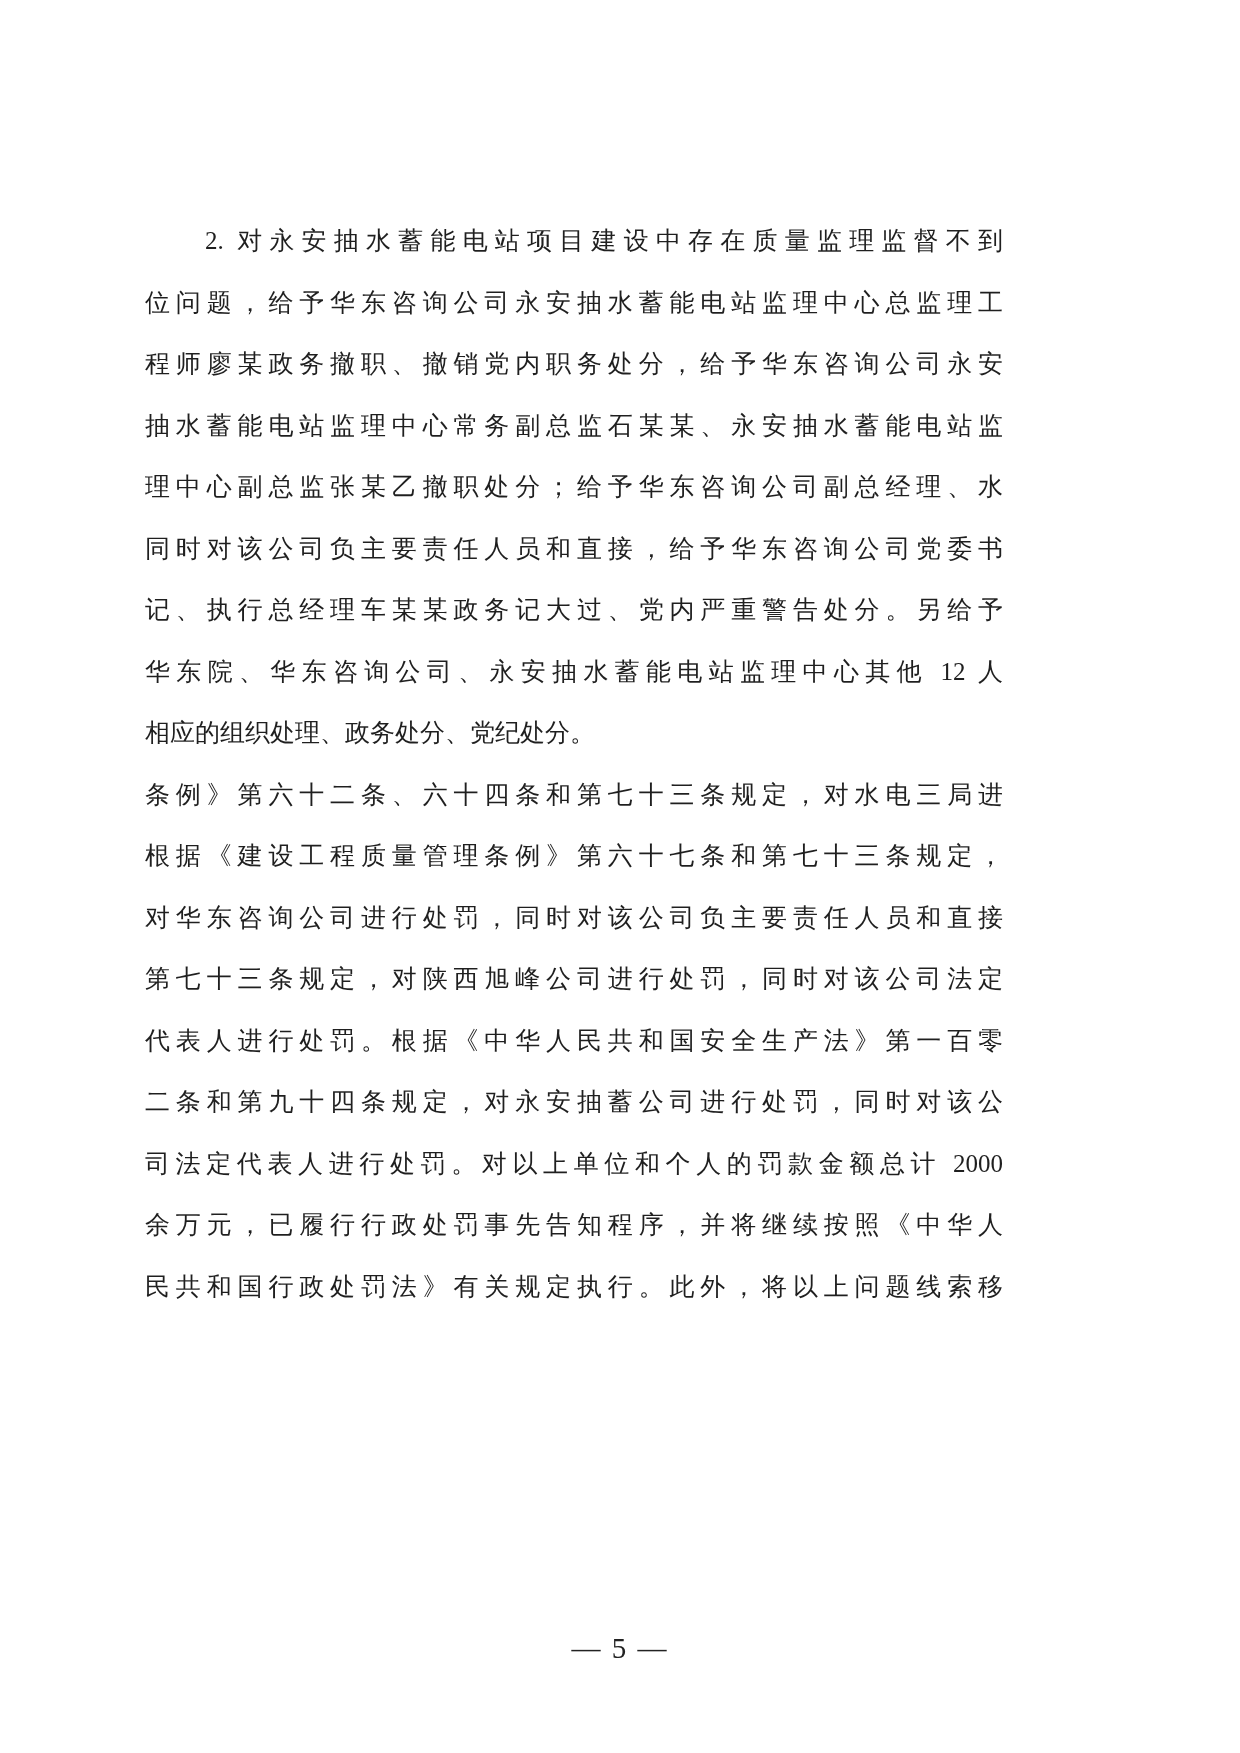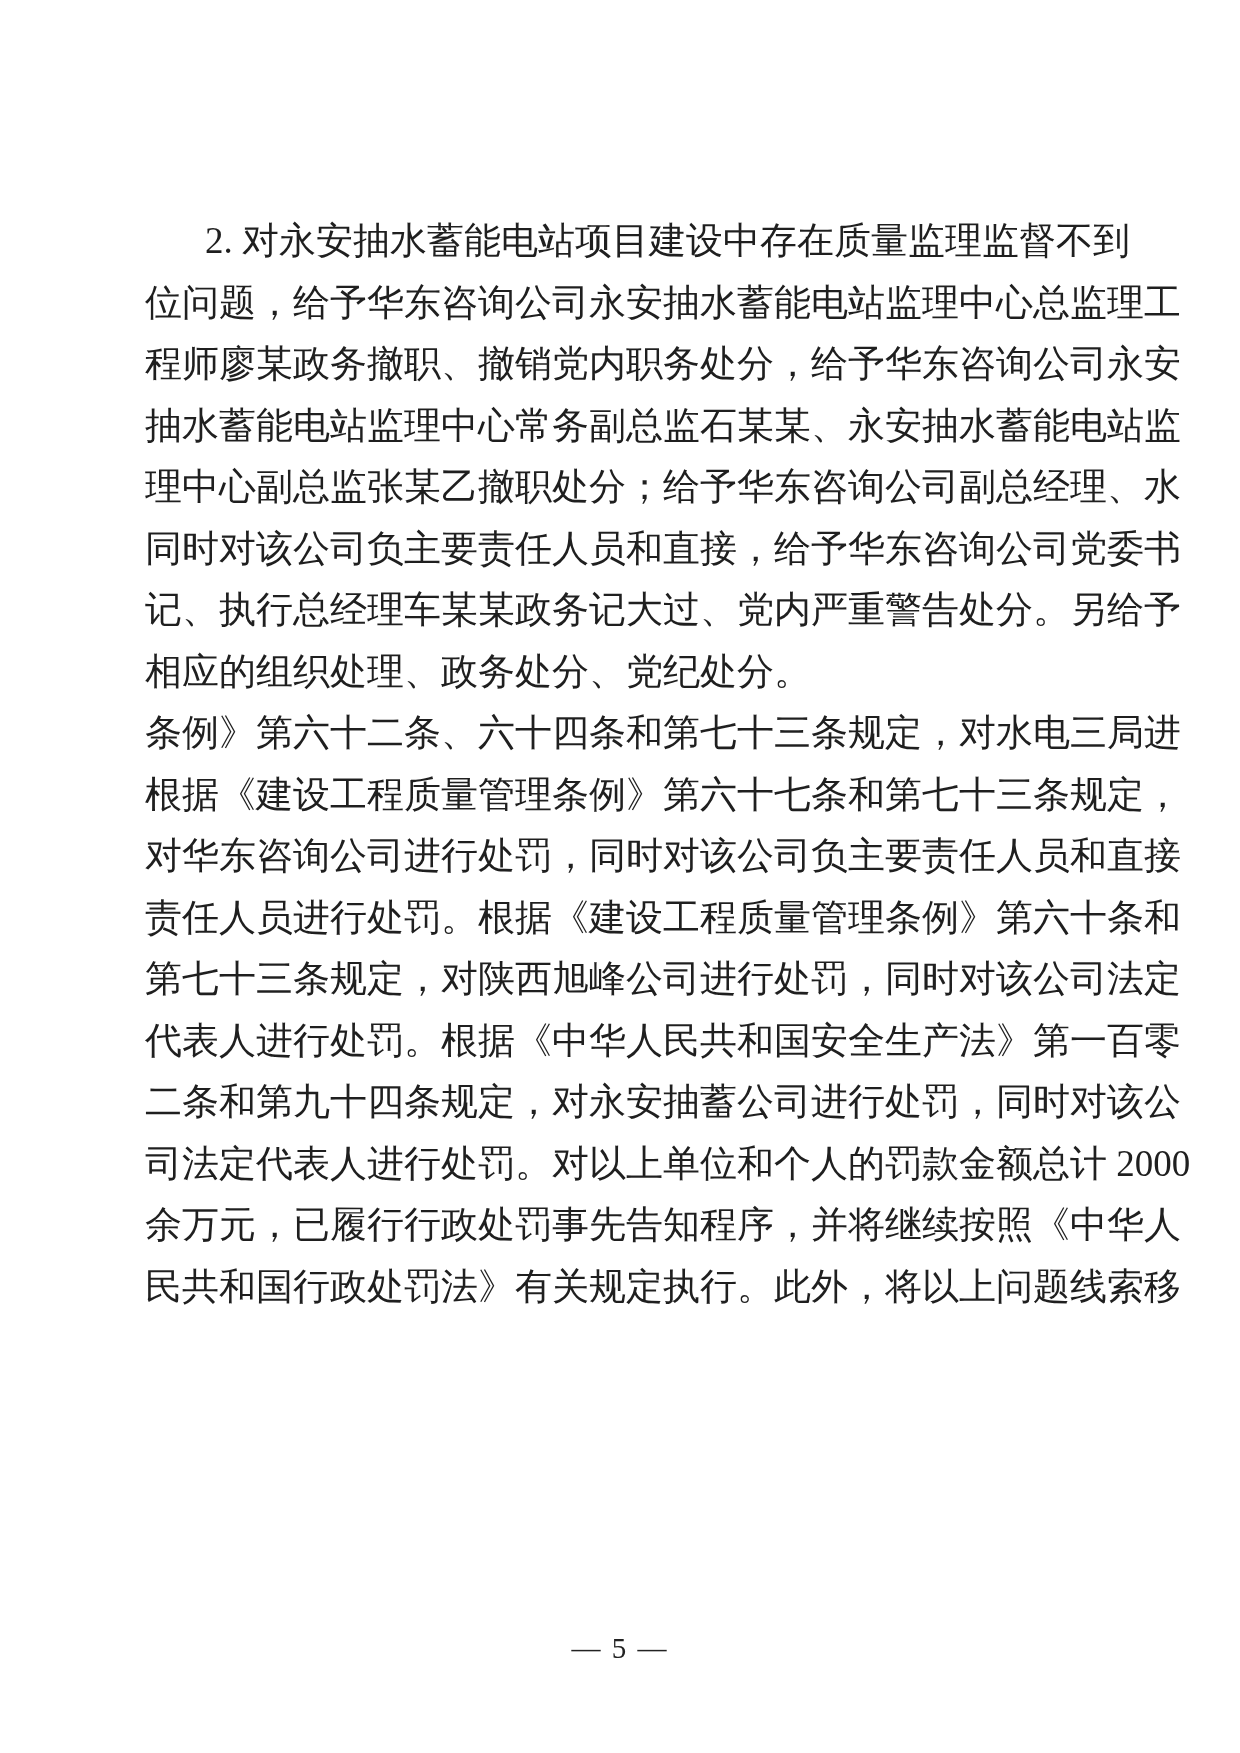--- a/index.html
+++ b/index.html
@@ -12,21 +12,21 @@
     color: #1f1f1f;
     overflow: hidden;
   }
   .content {
     position: absolute;
     left: 145px;
     top: 210px;
     width: 858px;
   }
   .line {
-    font-size: 37px;
+    font-size: 25px;
     line-height: 61.5px;
     height: 61.5px;
     white-space: nowrap;
     text-align: justify;
     text-align-last: justify;
     overflow: visible;
   }
   .line.indent { text-indent: 60px; }
   .line.last   { text-align-last: left; }
   .footer {
@@ -47,27 +47,27 @@
 <div class="page">
   <main class="content" id="paragraphs">
       <div class="paragraph">
         <div class="line indent">2. 对永安抽水蓄能电站项目建设中存在质量监理监督不到</div>
         <div class="line">位问题，给予华东咨询公司永安抽水蓄能电站监理中心总监理工</div>
         <div class="line">程师廖某政务撤职、撤销党内职务处分，给予华东咨询公司永安</div>
         <div class="line">抽水蓄能电站监理中心常务副总监石某某、永安抽水蓄能电站监</div>
         <div class="line">理中心副总监张某乙撤职处分；给予华东咨询公司副总经理、水</div>
         <div class="line">同时对该公司负主要责任人员和直接，给予华东咨询公司党委书</div>
         <div class="line">记、执行总经理车某某政务记大过、党内严重警告处分。另给予</div>
+        <div class="line">华东院、华东咨询公司、永安抽水蓄能电站监理中心其他 12 人</div>
         <div class="line last">相应的组织处理、政务处分、党纪处分。</div>
       </div>
       <div class="paragraph">
         <div class="line">条例》第六十二条、六十四条和第七十三条规定，对水电三局进</div>
         <div class="line">根据《建设工程质量管理条例》第六十七条和第七十三条规定，</div>
         <div class="line">对华东咨询公司进行处罚，同时对该公司负主要责任人员和直接</div>
-        <div class="line">责任人员进行处罚。根据《建设工程质量管理条例》第六十条和</div>
         <div class="line">第七十三条规定，对陕西旭峰公司进行处罚，同时对该公司法定</div>
         <div class="line">代表人进行处罚。根据《中华人民共和国安全生产法》第一百零</div>
         <div class="line">二条和第九十四条规定，对永安抽蓄公司进行处罚，同时对该公</div>
         <div class="line">司法定代表人进行处罚。对以上单位和个人的罚款金额总计 2000</div>
         <div class="line">余万元，已履行行政处罚事先告知程序，并将继续按照《中华人</div>
         <div class="line">民共和国行政处罚法》有关规定执行。此外，将以上问题线索移</div>
       </div>
     </main>
   <footer class="footer">
     <span>— 5 —</span>

